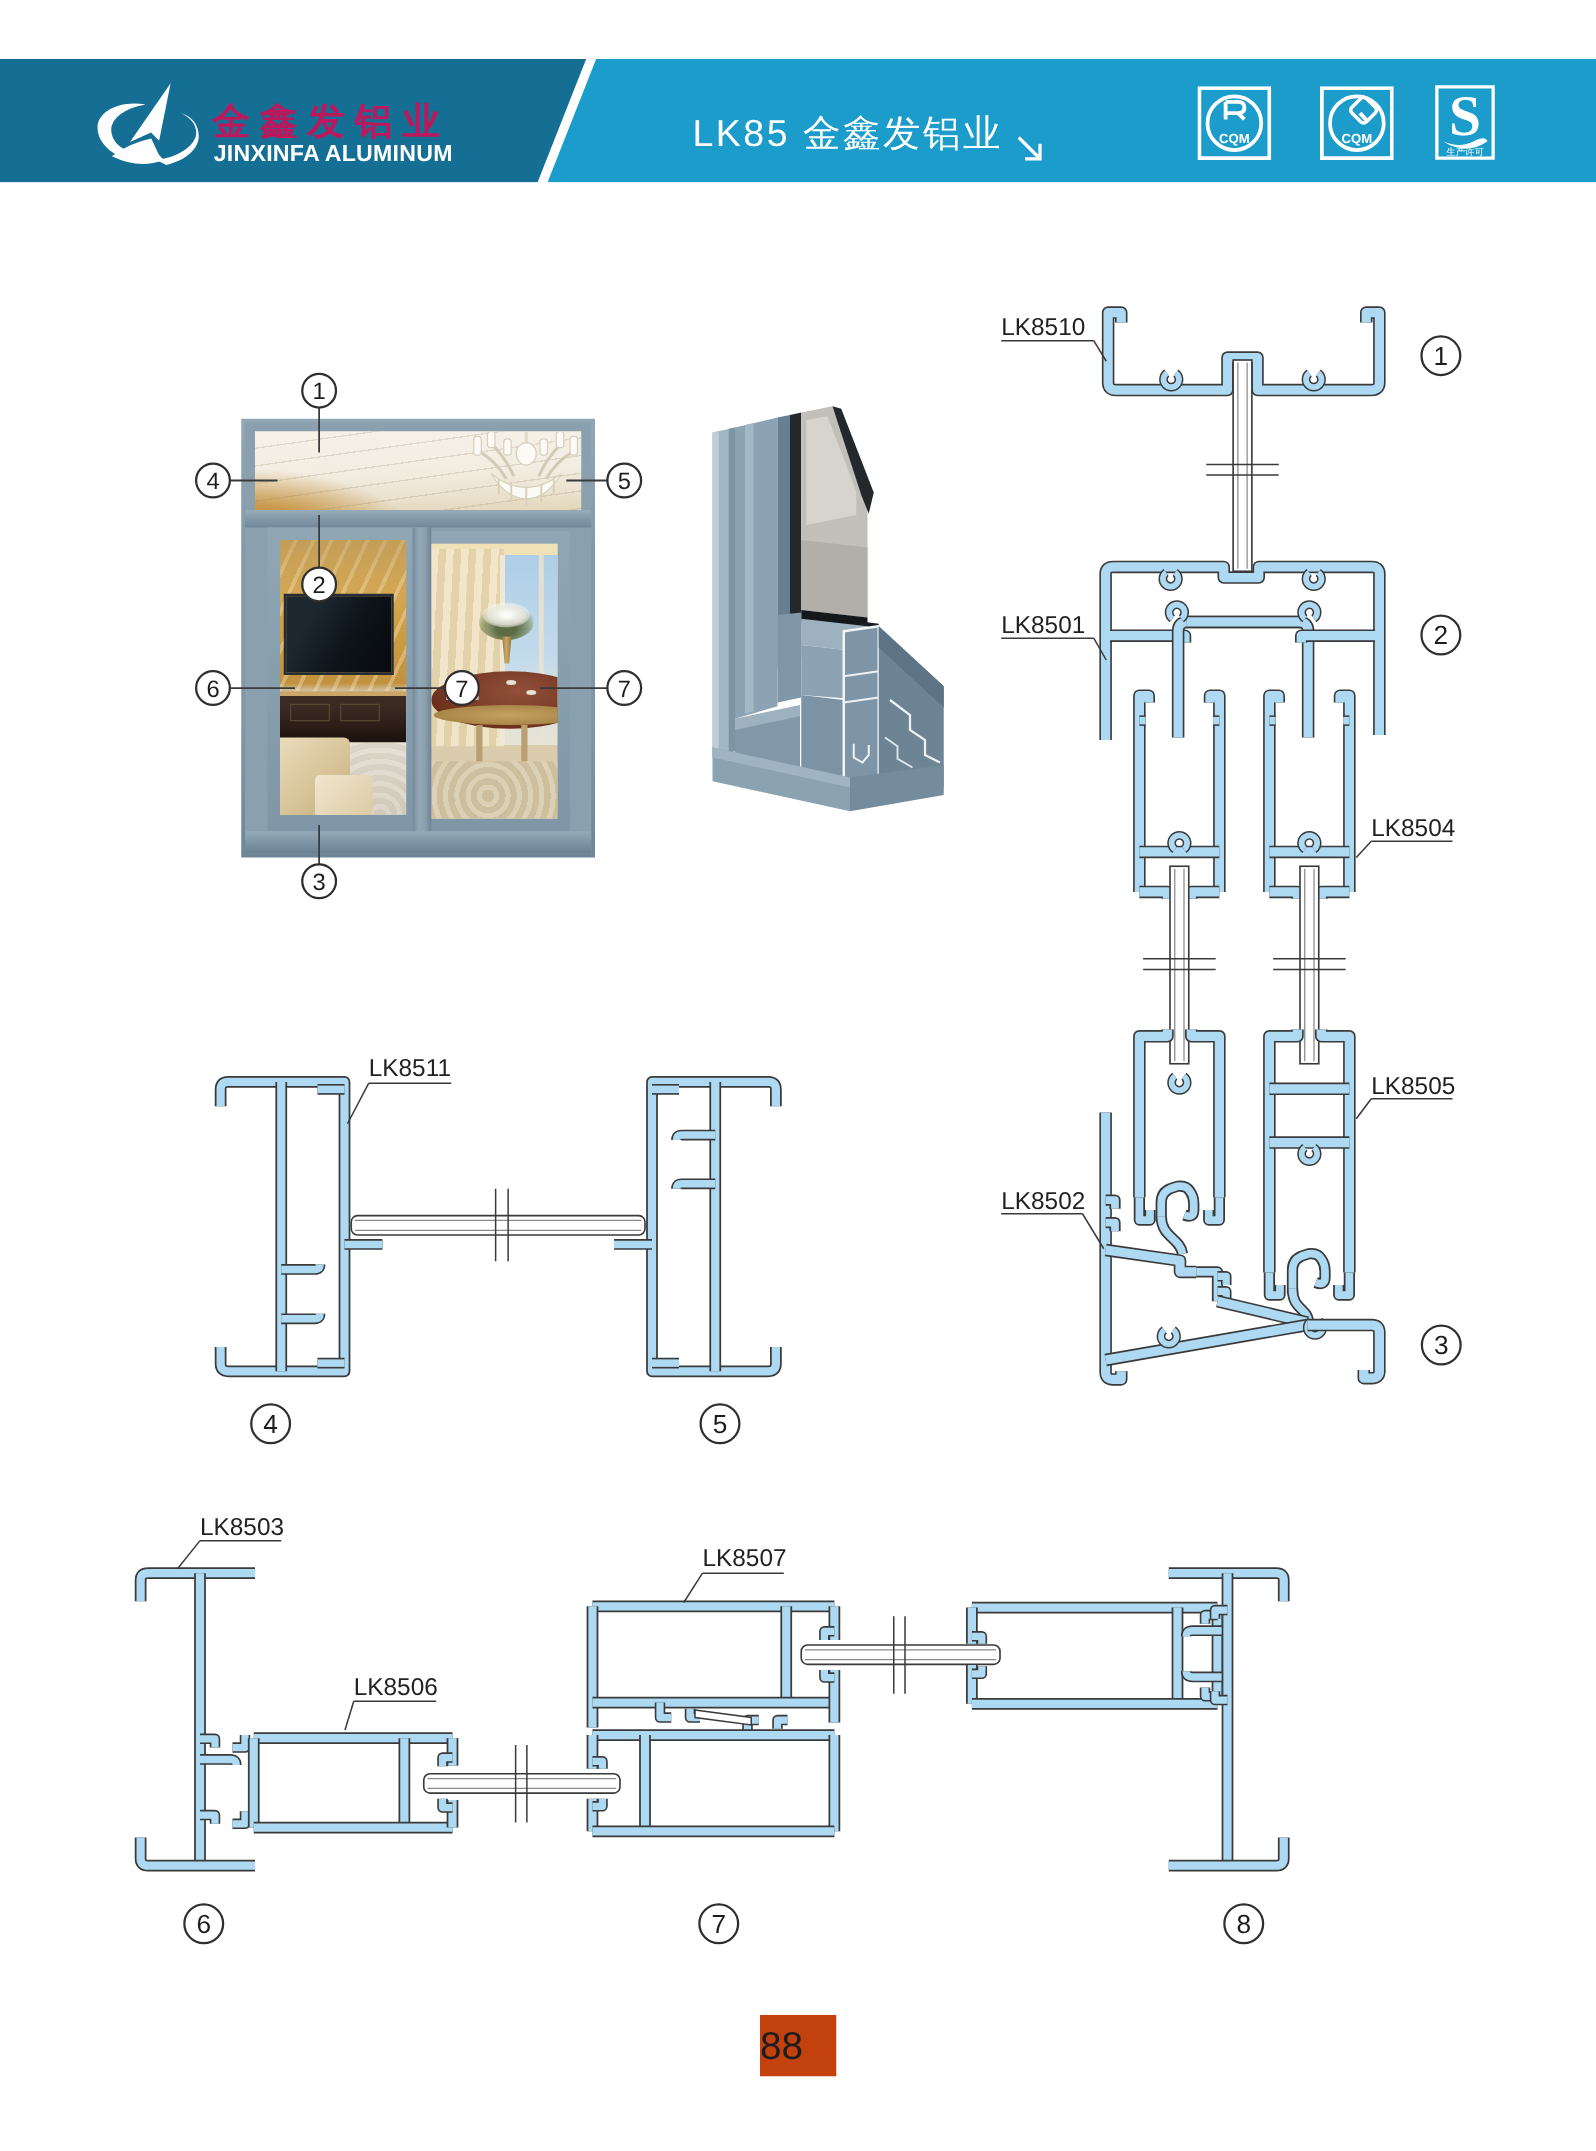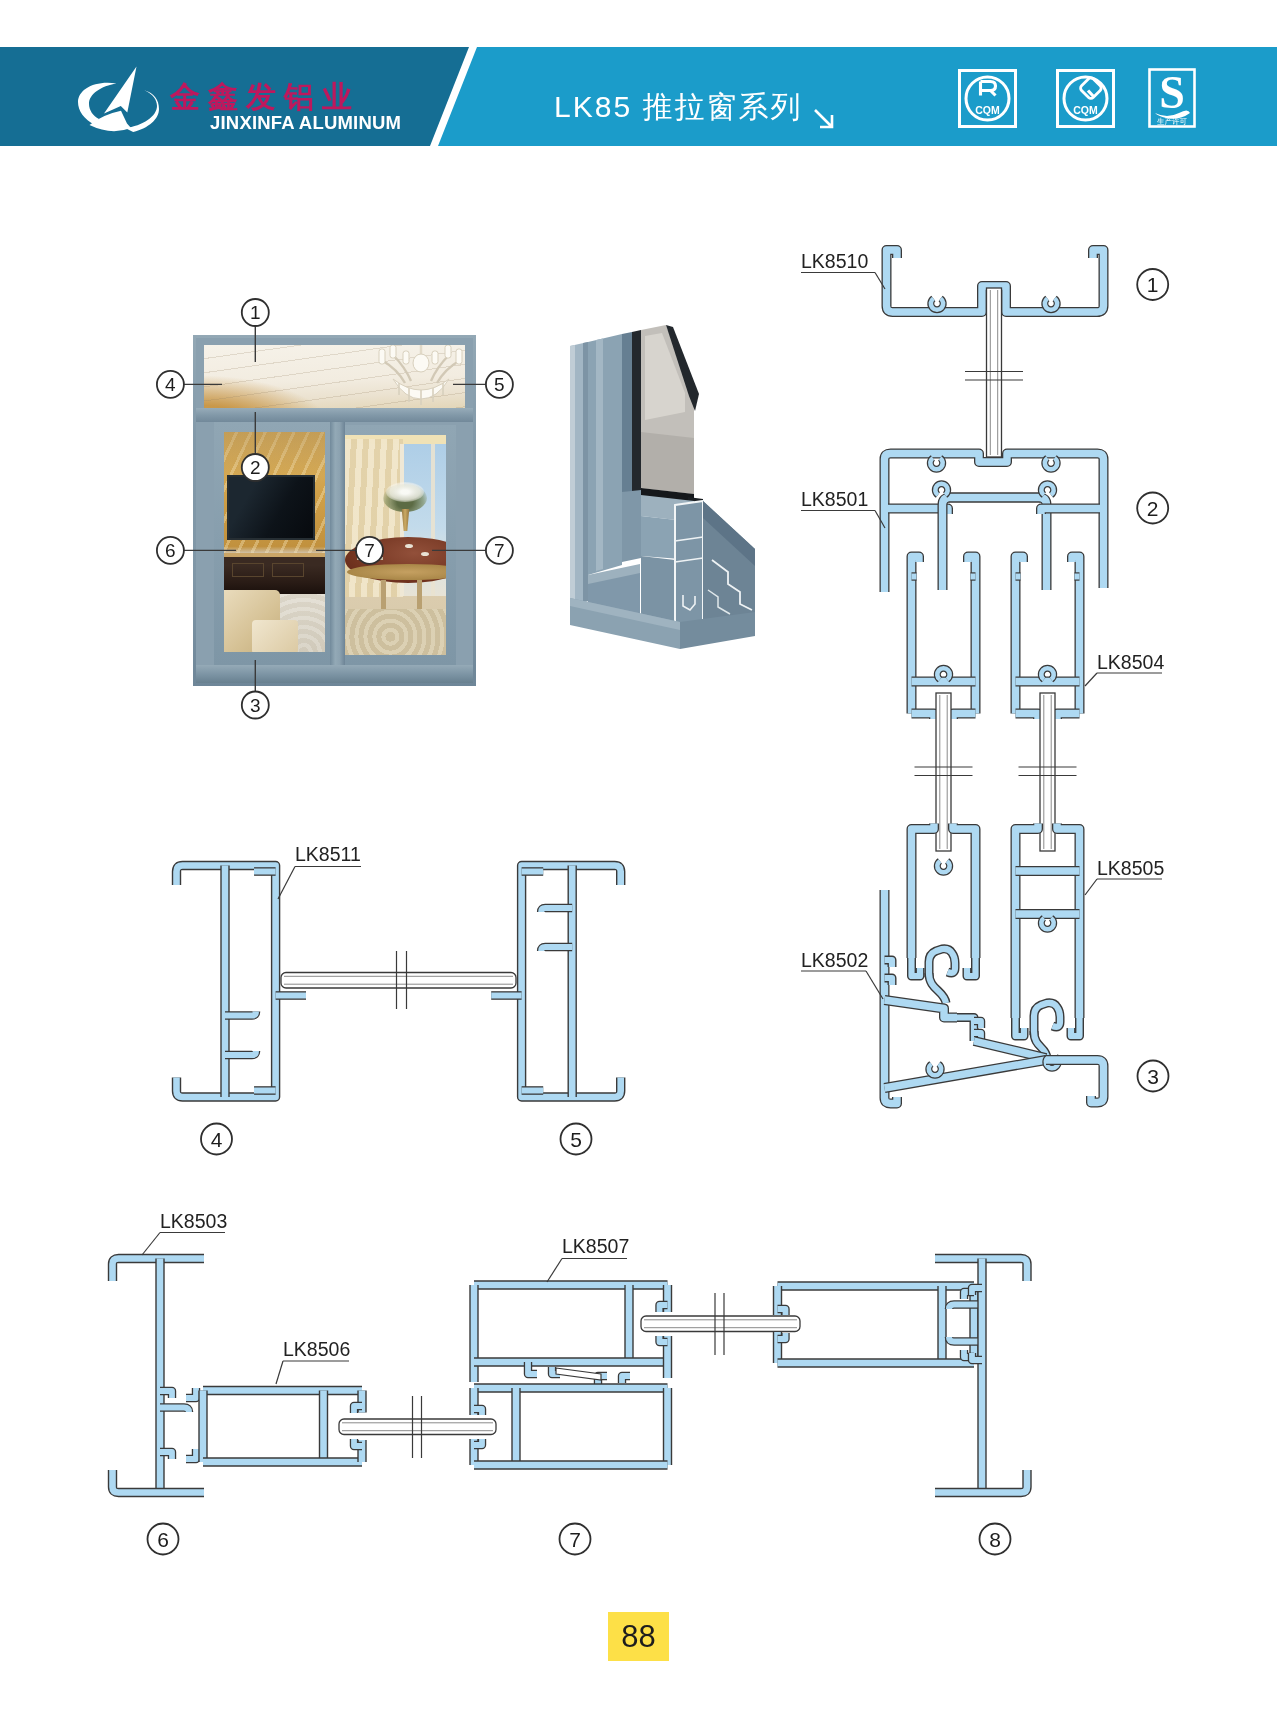--- a/index.html
+++ b/index.html
@@ -12,23 +12,23 @@
 <div class="abs" style="left:0;top:47px;width:1277px;height:99px;background:#1b9cca;clip-path:polygon(477px 0,1277px 0,1277px 99px,438px 99px);"></div>
 
 <svg width="85" height="76" style="position:absolute;left:75px;top:62px" viewBox="0 0 85 76">
 <path d="M 41.5 21.5 C 26 24 14 32 14 42 C 14 48 18 54 24 57 L 20 63 C 9 57 3 49 3 40 C 3 28 19 18 41.5 21.5 Z" fill="#fff"></path>
 <path d="M 69.4 28.3 C 78 32 82 38 82 44 C 82 54 68 64 50 66 L 58.2 70 C 74 66 84 57 84 47 C 84 38 79 31 69.4 28.3 Z" fill="#fff"></path>
 <path d="M 61.5 4.5 L 29 51.5 L 45.8 44 L 52.3 50.5 Z" fill="#fff"></path>
 <path d="M 14.5 63 Q 28 52.5 46 48.8 L 52 61.5 L 56 66 Q 36 73.5 14.5 63 Z" fill="#fff"></path>
 </svg>
 
 <div class="abs" style="left:170px;top:77px;color:#be185d;font-size:30px;font-weight:bold;letter-spacing:8px;">金鑫发铝业</div>
-<div class="abs" style="left:171px;top:112px;color:#fff;font-size:18.5px;font-weight:bold;letter-spacing:0.2px;margin-left:39px;">JINXINFA ALUMINUM</div>
-
-<div class="abs" style="left:554px;top:87px;color:#fff;font-size:30px;letter-spacing:2px;">LK85 推拉窗系列</div>
+<div class="abs" style="left:171px;top:112px;color:#fff;font-size:18.5px;font-weight:bold;letter-spacing:0.2px;">JINXINFA ALUMINUM</div>
+
+<div class="abs" style="left:554px;top:87px;color:#fff;font-size:30px;letter-spacing:2px;">LK85 金鑫发铝业</div>
 
 <svg class="abs" style="left:810px;top:105px" width="34" height="34">
     <path d="M 5 5 L 22 22 M 22 10 L 22 22 L 10 22" stroke="#fff" stroke-width="2.6" fill="none"></path>
   </svg>
 
 <svg width="59" height="59" style="position:absolute;left:958px;top:69px" viewBox="0 0 59 59">
 <rect x="1.5" y="1.5" width="56" height="56" fill="none" stroke="#fff" stroke-width="3"></rect>
 <circle cx="29.5" cy="29.5" r="21.5" fill="none" stroke="#fff" stroke-width="3"></circle>
 <g transform="translate(29.5,24.5)">
       <path d="M -7 -12 L -7 2 M -7 -12 L 3 -12 Q 8 -12 8 -7.5 Q 8 -3 3 -3 L -7 -3 M 3 -3 L 8 2" fill="none" stroke="#fff" stroke-width="3.1"></path>
@@ -603,12 +603,12 @@
 <circle cx="369.5" cy="550.4" r="13.5" fill="#fff" stroke="#2f2f2f" stroke-width="1.8"></circle>
     <text x="369.5" y="557.24" font-size="19" fill="#1d1d1d" text-anchor="middle" font-family="Liberation Sans, sans-serif">7</text>
 
 <circle cx="499.4" cy="550.4" r="13.5" fill="#fff" stroke="#2f2f2f" stroke-width="1.8"></circle>
     <text x="499.4" y="557.24" font-size="19" fill="#1d1d1d" text-anchor="middle" font-family="Liberation Sans, sans-serif">7</text>
 
 <circle cx="255.3" cy="705" r="13.5" fill="#fff" stroke="#2f2f2f" stroke-width="1.8"></circle>
     <text x="255.3" y="711.84" font-size="19" fill="#1d1d1d" text-anchor="middle" font-family="Liberation Sans, sans-serif">3</text>
 </svg>
 
-<div class="abs" style="left:608px;top:1612px;width:61px;height:49px;background:#fde047;color:#1d1d1d;font-size:31px;text-align:center;line-height:49px;">88</div>
+<div class="abs" style="left:608px;top:1612px;width:61px;height:49px;background:#c2410c;color:#1d1d1d;font-size:31px;line-height:49px;">88</div>
 </body></html>

